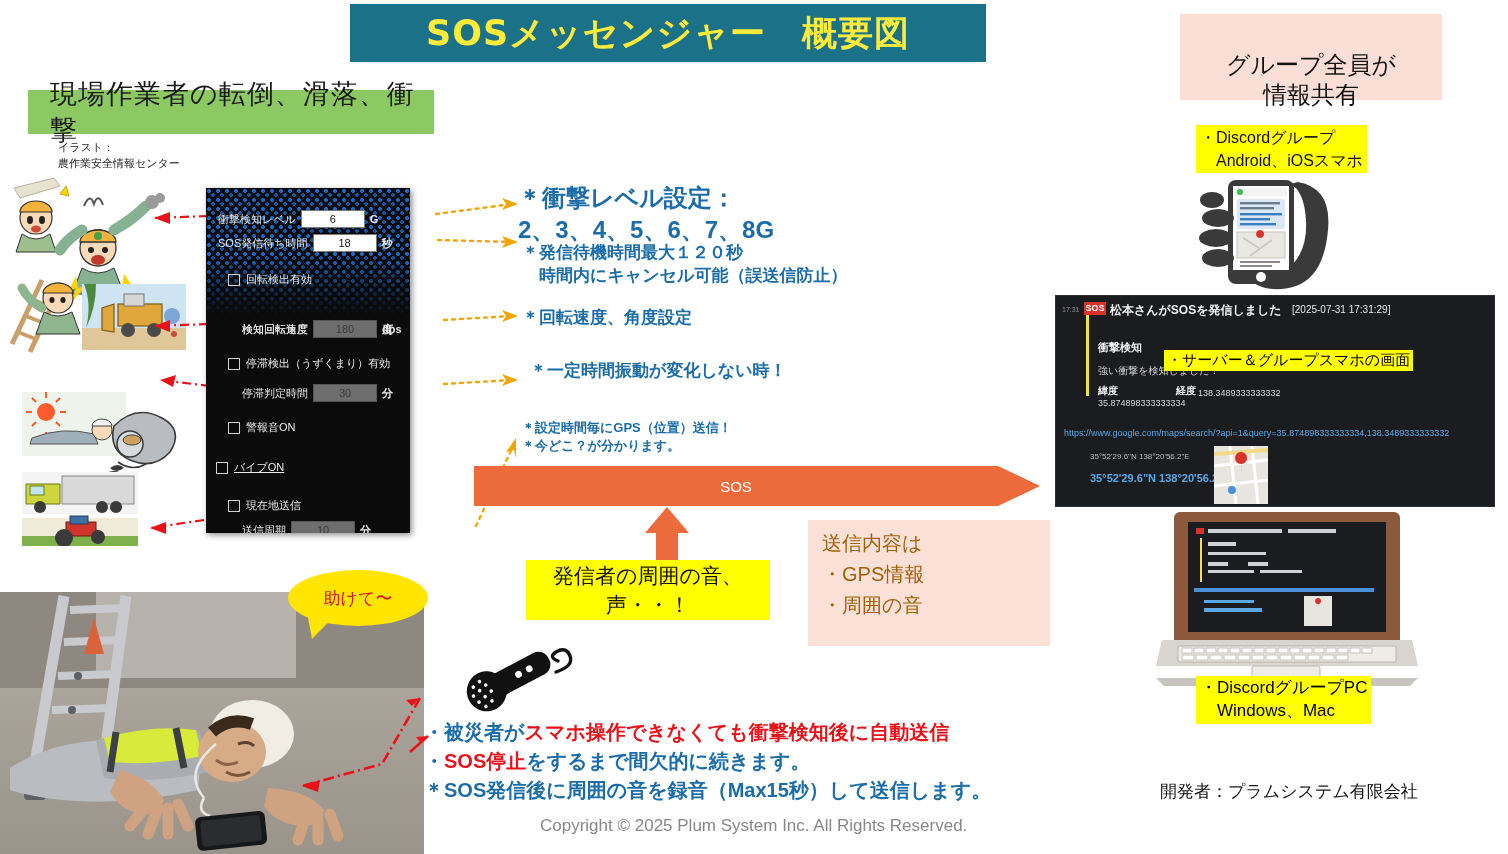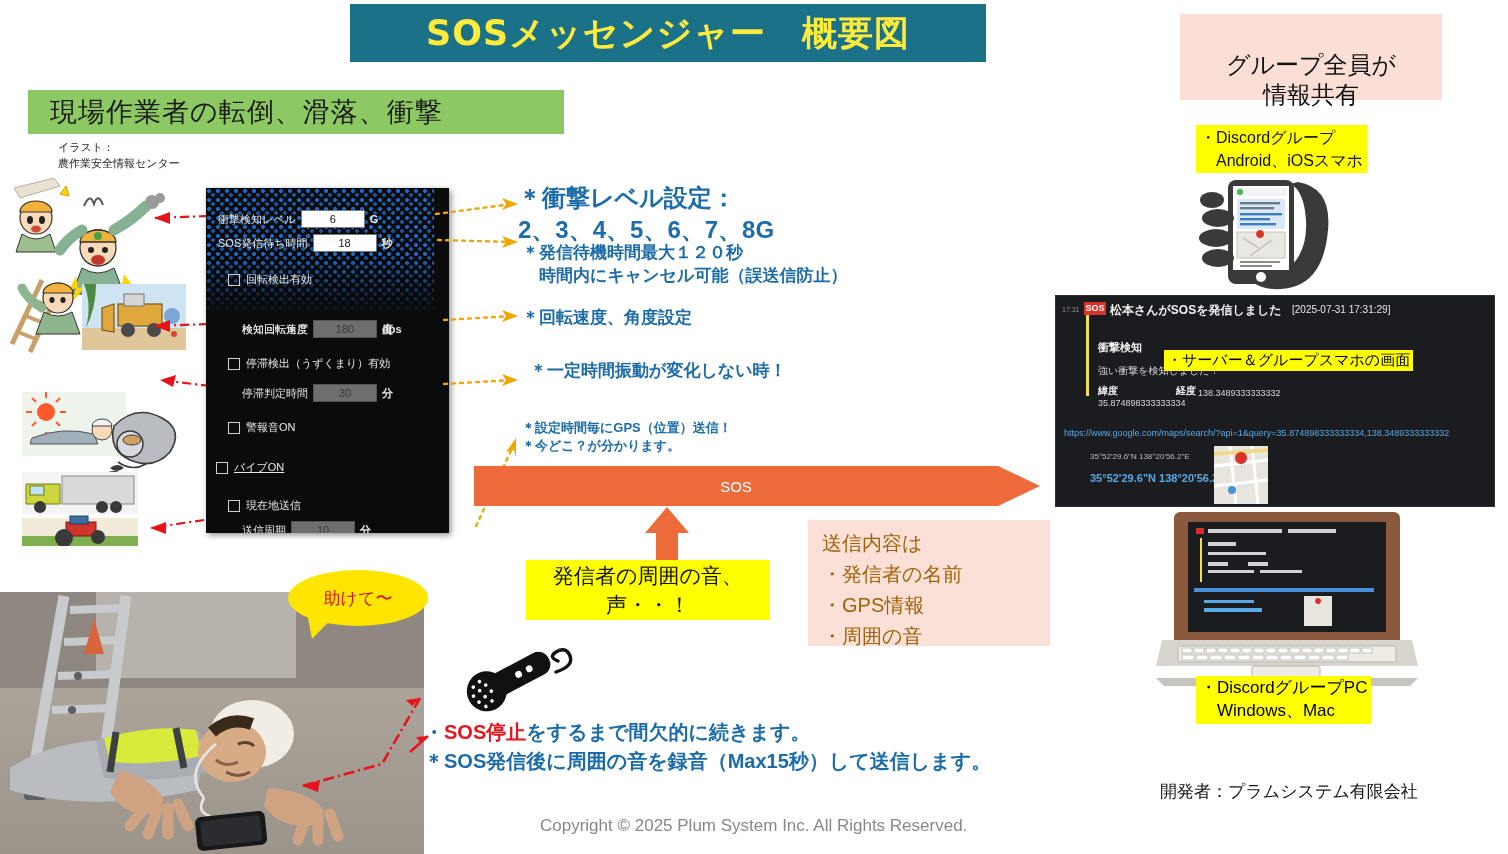--- a/index.html
+++ b/index.html
@@ -14,31 +14,31 @@
     left:350px;top:4px;width:636px;height:58px;
     background:#1b7188;display:flex;align-items:center;justify-content:center;
   }
   #title-banner .t{
     color:#ffeb3b;font-size:35px;font-weight:bold;letter-spacing:1px;
     font-family:"DejaVu Sans",sans-serif;white-space:pre;
   }
 
   
   #green-header{
-    left:28px;top:90px;width:536px;height:44px;background:#8cc963;
+    left:28px;top:90px;width:406px;height:44px;background:#8cc963;
     display:flex;align-items:center;
   }
   #green-header .t{font-size:27px;color:#1a1a1a;padding-left:22px;letter-spacing:1px;}
 
   #illust-credit{left:58px;top:140px;font-size:11px;color:#222;line-height:1.45;}
 
   
   #app-panel{
-    left:206px;top:188px;width:224px;height:345px;background:#0b0b0c;
-    box-shadow:2px 2px 6px rgba(0,0,0,.45);overflow:hidden;padding-left:19px;
+    left:206px;top:188px;width:204px;height:345px;background:#0b0b0c;
+    box-shadow:2px 2px 6px rgba(0,0,0,.45);overflow:hidden;
   }
   #app-panel .dots{
     position:absolute;left:0;top:0;width:228px;height:128px;
     background:
       radial-gradient(circle at 3px 3px, #1b6fd4 1.9px, transparent 2.2px) 0 0/9px 9px,
       radial-gradient(circle at 3px 3px, #1559ad 1.6px, transparent 2.0px) 4px 4px/9px 9px;
     opacity:.95;
   }
   #app-panel .dots:after{
     content:"";position:absolute;inset:0;
@@ -336,21 +336,20 @@
 <div class="abs" id="up-arrow">
   <div class="head"></div>
   <div class="stem"></div>
 </div>
 
 <div class="ybox" style="left:526px;top:560px;width:244px;height:60px;font-size:21px;white-space:pre;">発信者の周囲の音、
 声・・！</div>
 
 <div class="pbox" style="left:808px;top:520px;width:228px;height:118px;padding:8px 0 0 14px;">
   <div style="font-size:20px;">送信内容は</div>
-  <div style="font-size:20px;">・発信者の名前</div>
   <div style="font-size:20px;">・GPS情報</div>
   <div style="font-size:20px;">・周囲の音</div>
 </div>
 
 <svg class="abs" style="left:448px;top:636px;width:140px;height:84px;" viewBox="0 0 140 84">
   <g transform="rotate(-28 60 44)">
     <rect x="36" y="32" width="70" height="24" rx="11" fill="#111"></rect>
     <circle cx="36" cy="44" r="20" fill="#111"></circle>
     <g fill="#fff">
       <circle cx="26" cy="34" r="1.8"></circle>
@@ -437,20 +436,23 @@
   <path d="M150 8 l-14 2 6 6z" fill="#e8131a"></path>
 </svg>
 
 <div class="abs" id="bubble">
   <div class="tail"></div>
   <div class="oval"></div>
   <div class="t">助けて〜</div>
 </div>
 
 <div class="abs" id="bottom-lines">
+  <div>
+    <span class="bl">・被災者が</span><span class="rd">スマホ操作できなくても衝撃検知後に自動送信</span>
+  </div>
   <div>
     <span class="bl">・</span><span class="rd">SOS停止</span><span class="bl">をするまで間欠的に続きます。</span>
   </div>
   <div>
     <span class="bl">＊SOS発信後に周囲の音を録音（Max15秒）して送信します。</span>
   </div>
 </div>
 
 <div class="abs" id="copyright">Copyright © 2025 Plum System Inc. All Rights Reserved.</div>
 

